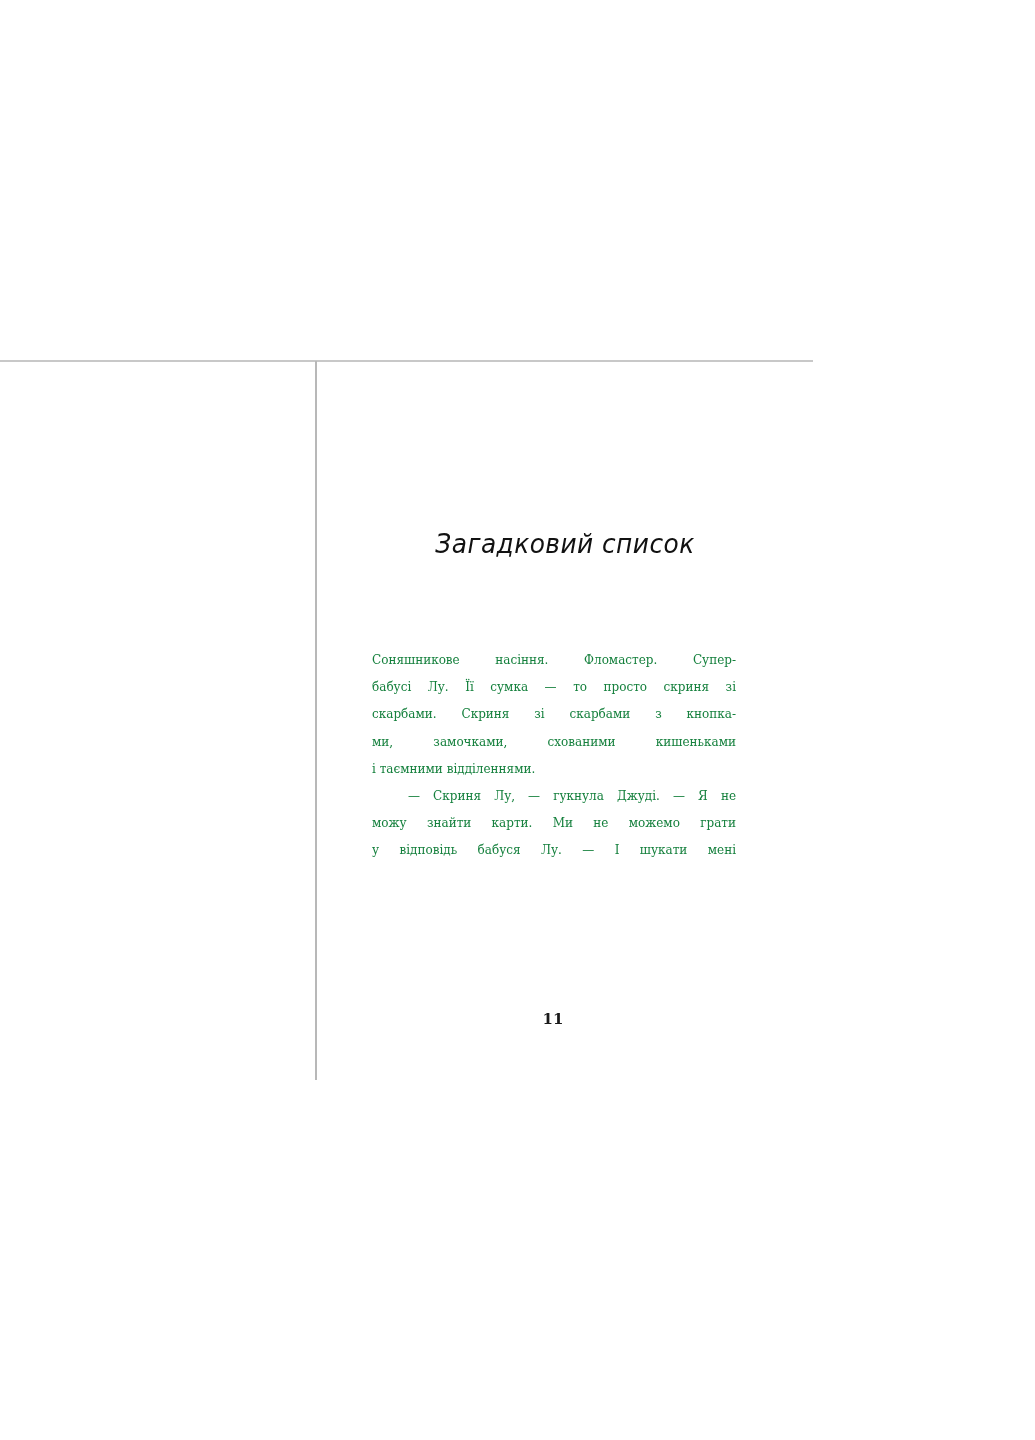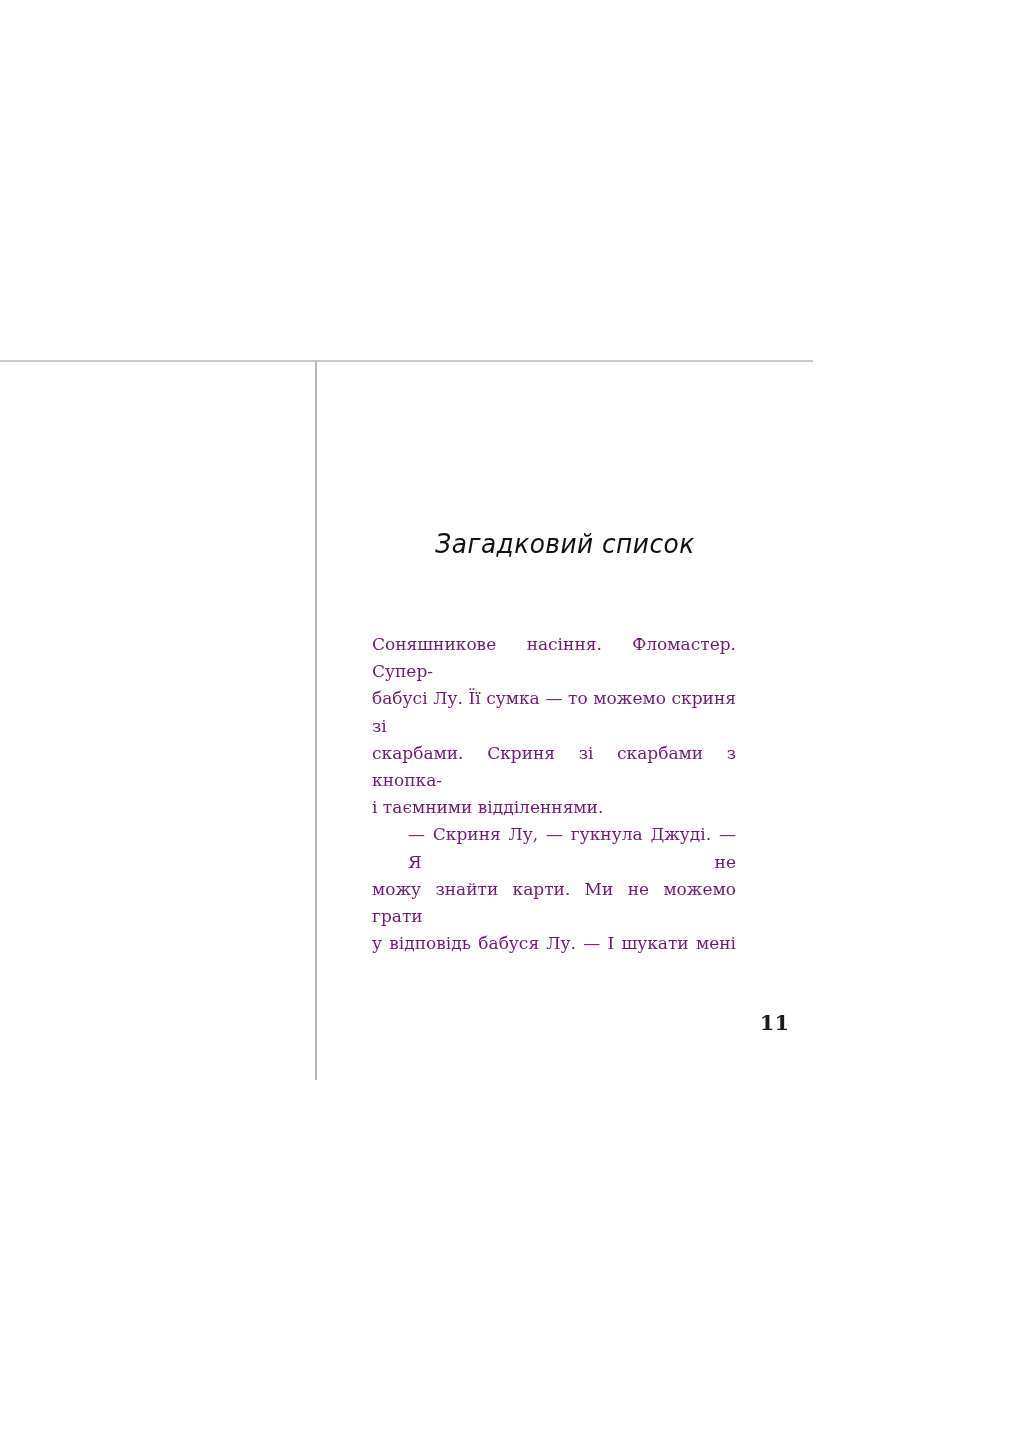--- a/index.html
+++ b/index.html
@@ -48,25 +48,25 @@
       font-style: italic;
       font-weight: 300;
       font-size: 27px;
       letter-spacing: 0.5px;
       color: #111111;
       transform: scaleX(0.92);
     }
     .body-text {
       position: absolute;
       left: 55px;
-      top: 269px;
+      top: 285px;
       width: 364px;
-      font-size: 17px;
+      font-size: 12px;
       line-height: 27.2px;
-      color: #701a75;
+      color: #15803d;
     }
     .body-text p {
       margin: 0;
       text-align: justify;
       text-align-last: left;
       hyphens: manual;
     }
     .body-text .line {
       display: block;
       white-space: nowrap;
@@ -77,40 +77,41 @@
       white-space: normal;
     }
     .body-text .indent {
       padding-left: 36px;
     }
     .page-number {
       position: absolute;
       left: 0;
       width: 472px;
       top: 648px;
-      text-align: right;
+      text-align: center;
       font-weight: bold;
-      font-size: 21px;
+      font-size: 15px;
       color: #1a1a1a;
     }
   </style>
 </head>
 <body>
 
 <div class="h-rule"></div>
 <div class="v-rule"></div>
 
 <div class="page">
   <div class="chapter-title">Загадковий список</div>
 
   <div class="body-text">
     <p>
       <span class="line justify">Соняшникове насіння. Фломастер. Супер-</span>
-      <span class="line justify">бабусі Лу. Її сумка — то можемо скриня зі</span>
+      <span class="line justify">бабусі Лу. Її сумка — то просто скриня зі</span>
       <span class="line justify">скарбами. Скриня зі скарбами з кнопка-</span>
+      <span class="line justify">ми, замочками, схованими кишеньками</span>
       <span class="line">і таємними відділеннями.</span>
     </p>
     <p>
       <span class="line justify indent">— Скриня Лу, — гукнула Джуді. — Я не</span>
       <span class="line justify">можу знайти карти. Ми не можемо грати</span>
     </p>
     <p>
       <span class="line justify">у відповідь бабуся Лу. — І шукати мені</span>
     </p>
   </div>

